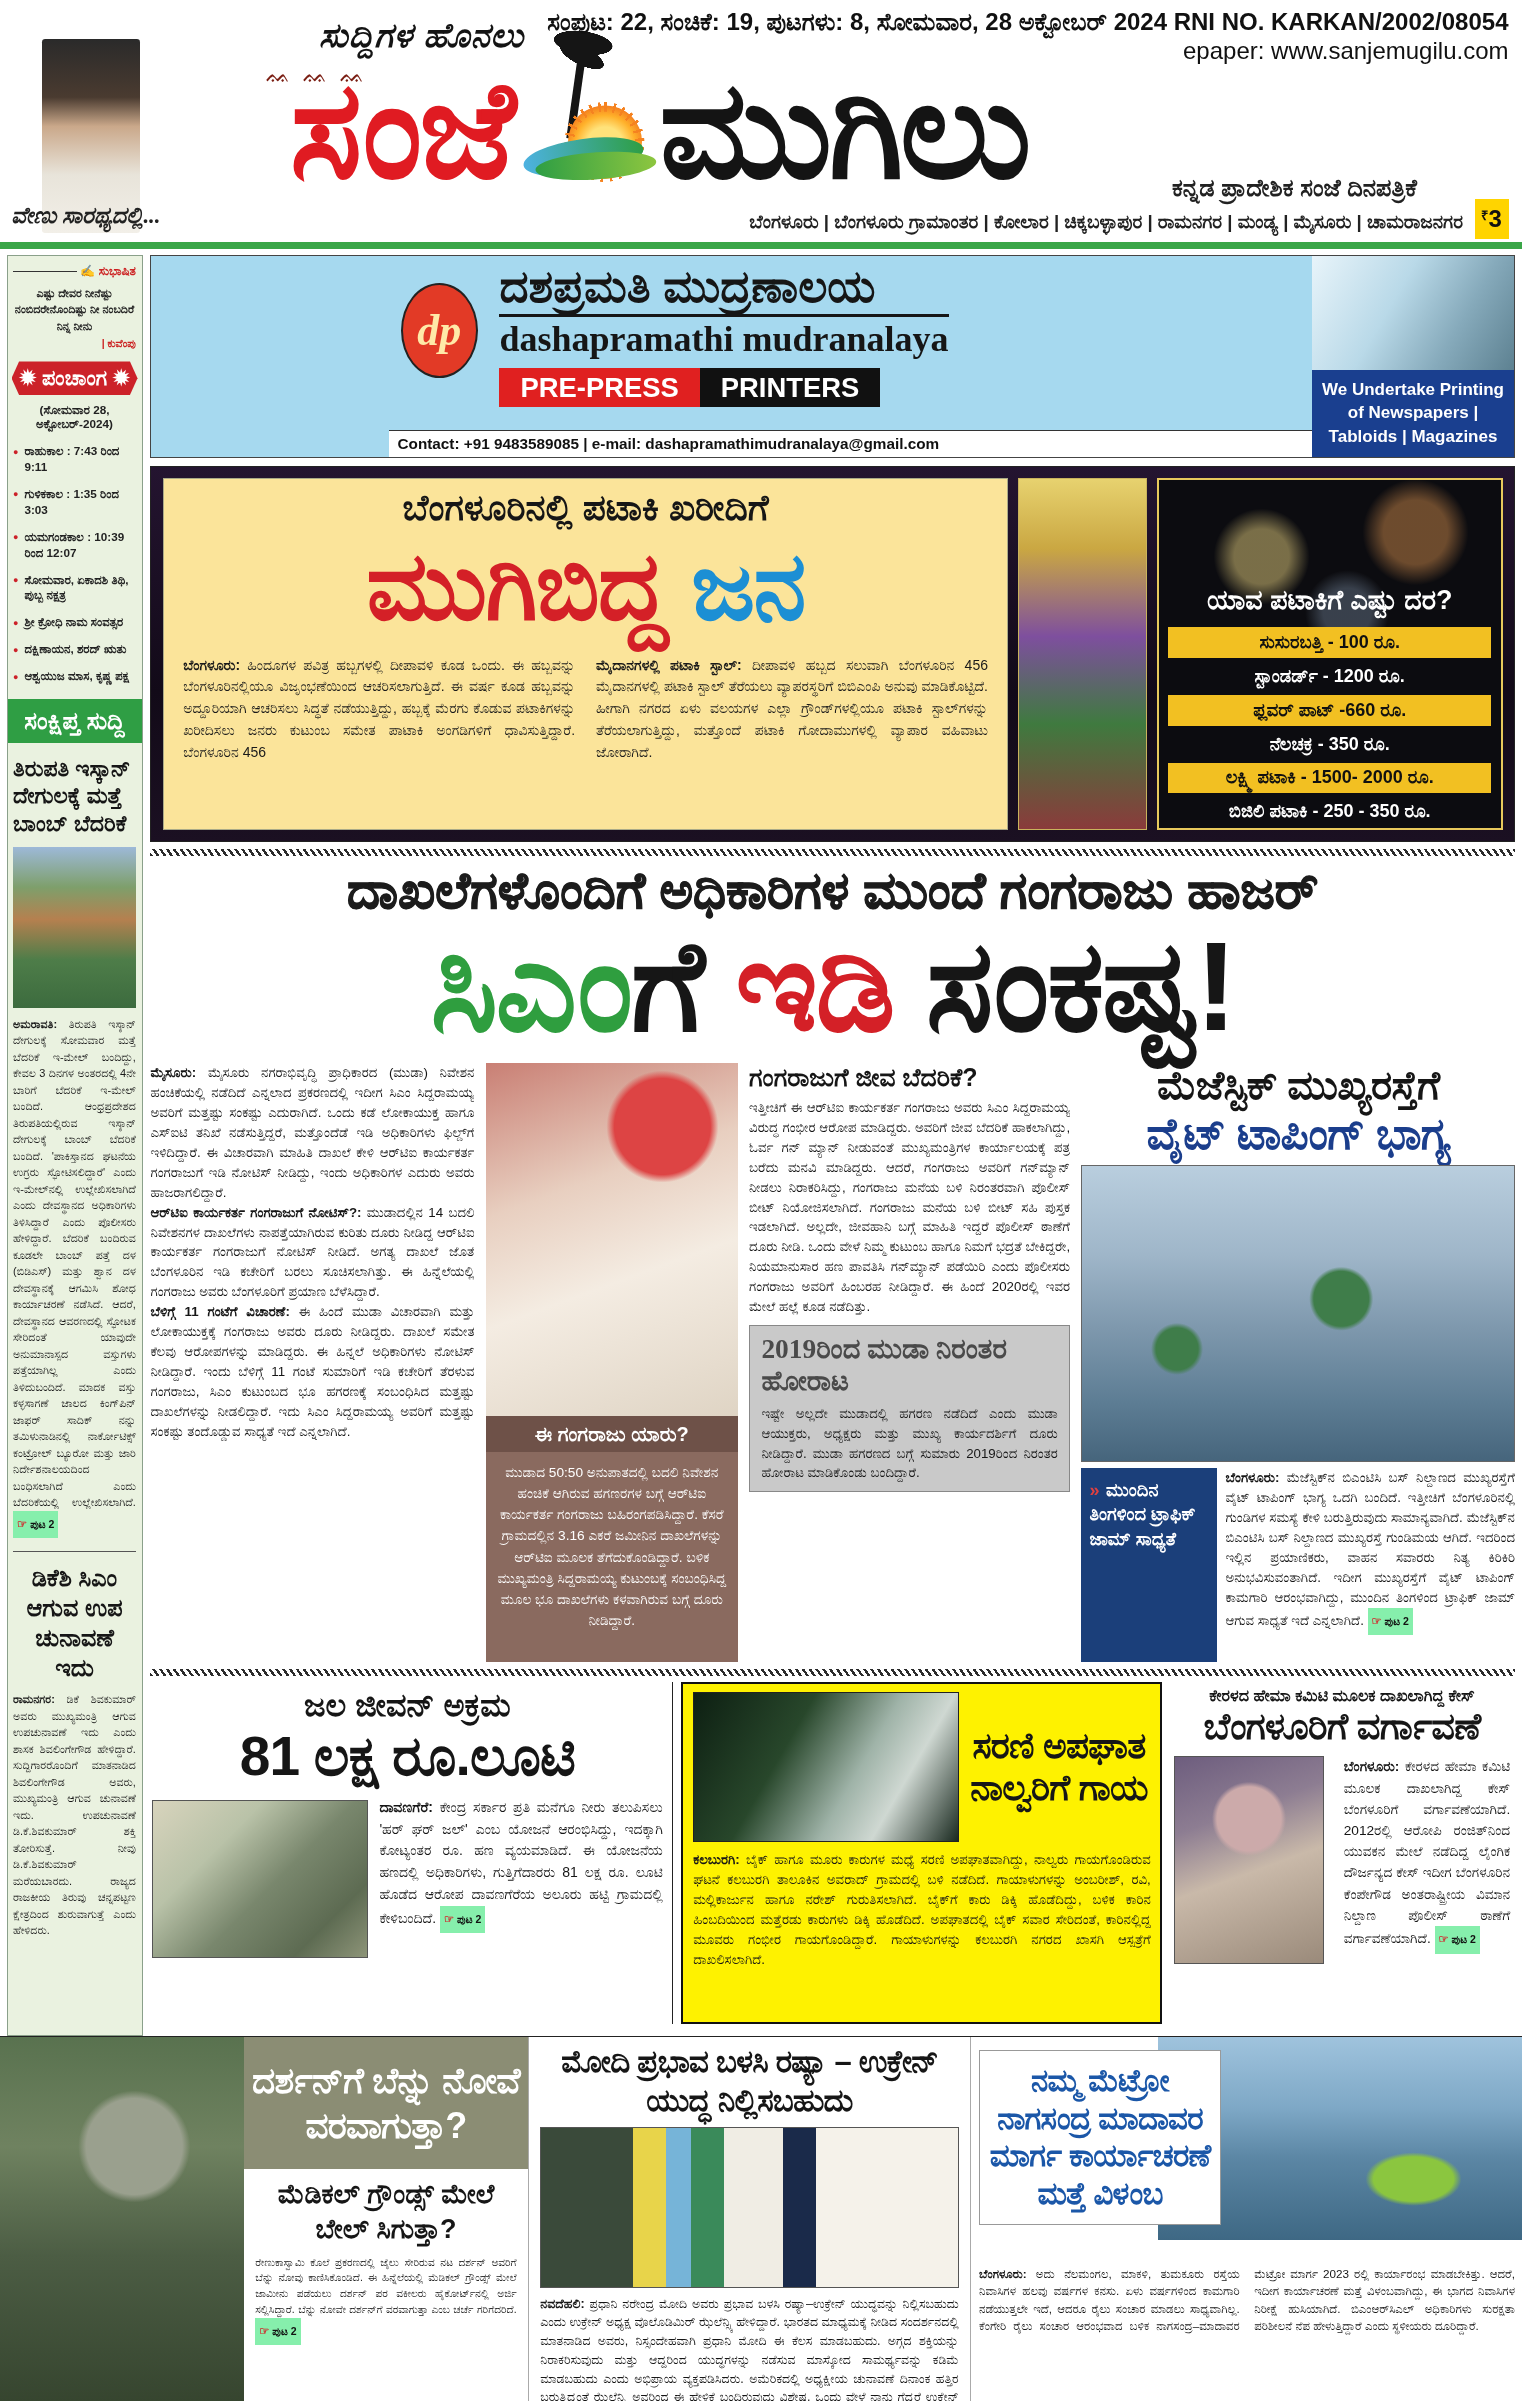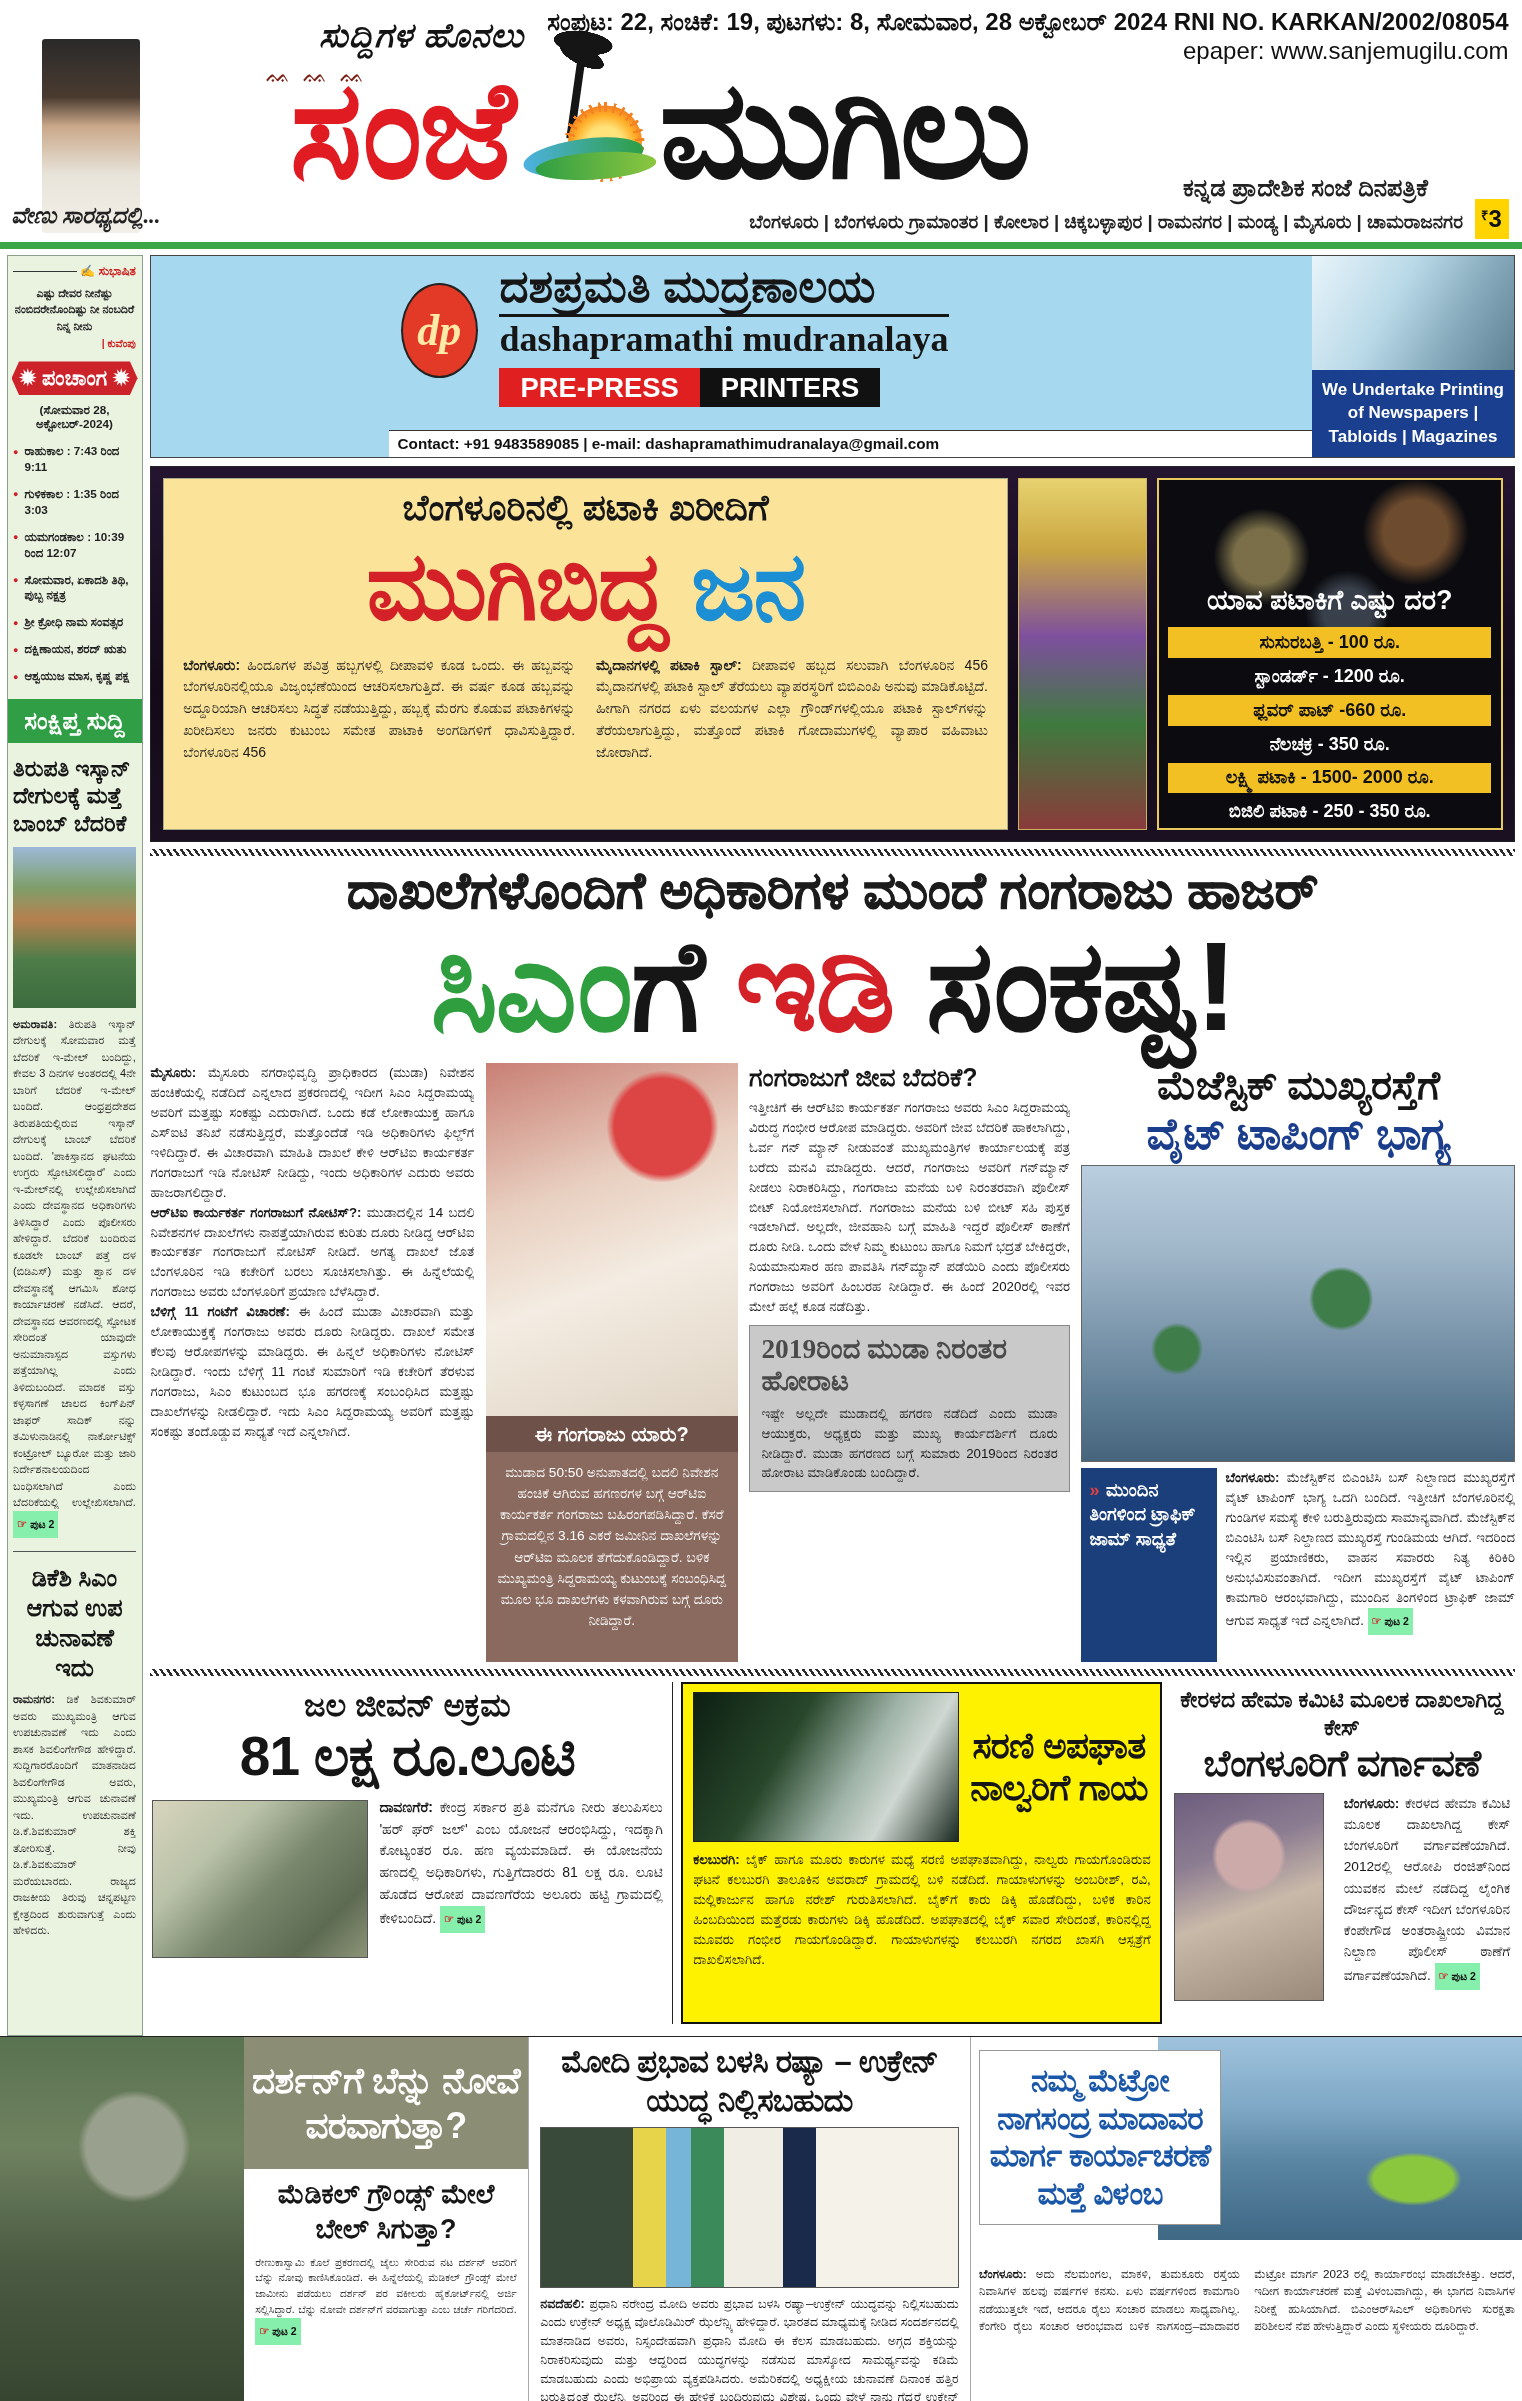--- a/index.html
+++ b/index.html
@@ -30,21 +30,21 @@
      -webkit-mask:radial-gradient(circle,transparent 0 44%,#000 45% 58%,transparent 59%);
              mask:radial-gradient(circle,transparent 0 44%,#000 45% 58%,transparent 59%); }
   .wave-g { position:absolute; left:4.8px; top:97px; width:121px; height:36px; border-radius:50%;
      background:linear-gradient(90deg,#4db2e2,#2e9e44); transform:rotate(-8deg); }
   .wave-g:after { content:""; position:absolute; left:11.3px; top:14.5px; width:121px; height:27.4px; border-radius:50%;
      background:linear-gradient(90deg,#2e9e44,#8dc63f); transform:rotate(4deg); }
   .birds { position:absolute; left:266px; top:63px; color:#7a1d12; font-size:21px; letter-spacing:3.2px; }
   .issue-line { position:absolute; right:14.5px; top:8px; font-size:24px; font-weight:bold; color:#111; }
   .issue-line .rni { font-weight:900; }
   .epaper-line { position:absolute; right:14.5px; top:37px; font-size:24px; color:#111; }
-  .subtitle { position:absolute; right:95px; top:174px; font-size:24px; font-weight:900; color:#222; }
+  .subtitle { position:absolute; right:106px; top:174px; font-size:24px; font-weight:900; color:#222; }
   .cities-line { position:absolute; right:60px; top:211px; font-size:18.6px; font-weight:bold; color:#222; }
   .price-badge { position:absolute; right:14.5px; top:199px; width:34px; height:40px; background:#ffd400;
      display:flex; align-items:center; justify-content:center; font-weight:900; color:#111; font-size:24px; }
   .price-badge span.sym { font-size:13px; align-self:flex-start; margin-top:6.5px; }
   .founder { position:absolute; left:11.3px; top:203px; font-family:"Liberation Serif",serif; font-style:italic;
      font-size:22.6px; font-weight:bold; color:#222; }
   .green-rule { height:6.5px; background:#3aa648; }
 
   
   .main-grid { display:flex; height:1787px; }
@@ -178,21 +178,21 @@
   .jal-body { font-size:14px; line-height:1.55; text-align:justify; color:#161616; }
   .accident { width:481px; background:#fef200; border:2.4px solid #111; padding:8px 9.7px; overflow:hidden; }
   .acc-top { display:flex; gap:8px; }
   .crash-photo { width:266px; height:150px; border:0.8px solid #222;
      background:linear-gradient(120deg,#0d1f12 0%,#28472b 35%,#9fb3a8 60%,#cfd8d2 75%,#1a2a20 100%); }
   .acc-hl { flex:1; text-align:center; font-weight:900; color:#161616; align-self:center; }
   .acc-hl .l1 { font-size:36px; display:block; letter-spacing:-0.8px; }
   .acc-hl .l2 { font-size:36px; display:block; letter-spacing:-0.8px; }
   .acc-body { margin-top:8px; font-size:13.3px; line-height:1.5; text-align:justify; color:#161616; }
   .hema { flex:1; padding:3.2px 4.8px 0 3.2px; overflow:hidden; }
-  .hema-h1 { font-size:22px; font-weight:900; text-align:center; color:#161616; line-height:1.3; }
+  .hema-h1 { font-size:16px; font-weight:900; text-align:center; color:#161616; line-height:1.3; }
   .hema-h2 { font-size:37px; font-weight:900; text-align:center; color:#161616; letter-spacing:-0.8px; }
   .hema-row { display:flex; gap:20px; margin-top:8px; }
   .hema-photo { width:150px; height:208px; border:0.8px solid #555; background:
      radial-gradient(circle at 50% 30%, #caa 0 32px, transparent 37px),
      linear-gradient(160deg,#6d5d7e 0%,#8d7d92 30%,#c9b9a9 55%,#9a8a7a 100%); }
   .hema-body { flex:1; font-size:13.7px; line-height:1.55; text-align:justify; color:#161616; }
 
   
   .bottom-band { display:flex; height:366px; border-top:1.6px solid #222; }
   .darshan-photo { width:244px; background:

